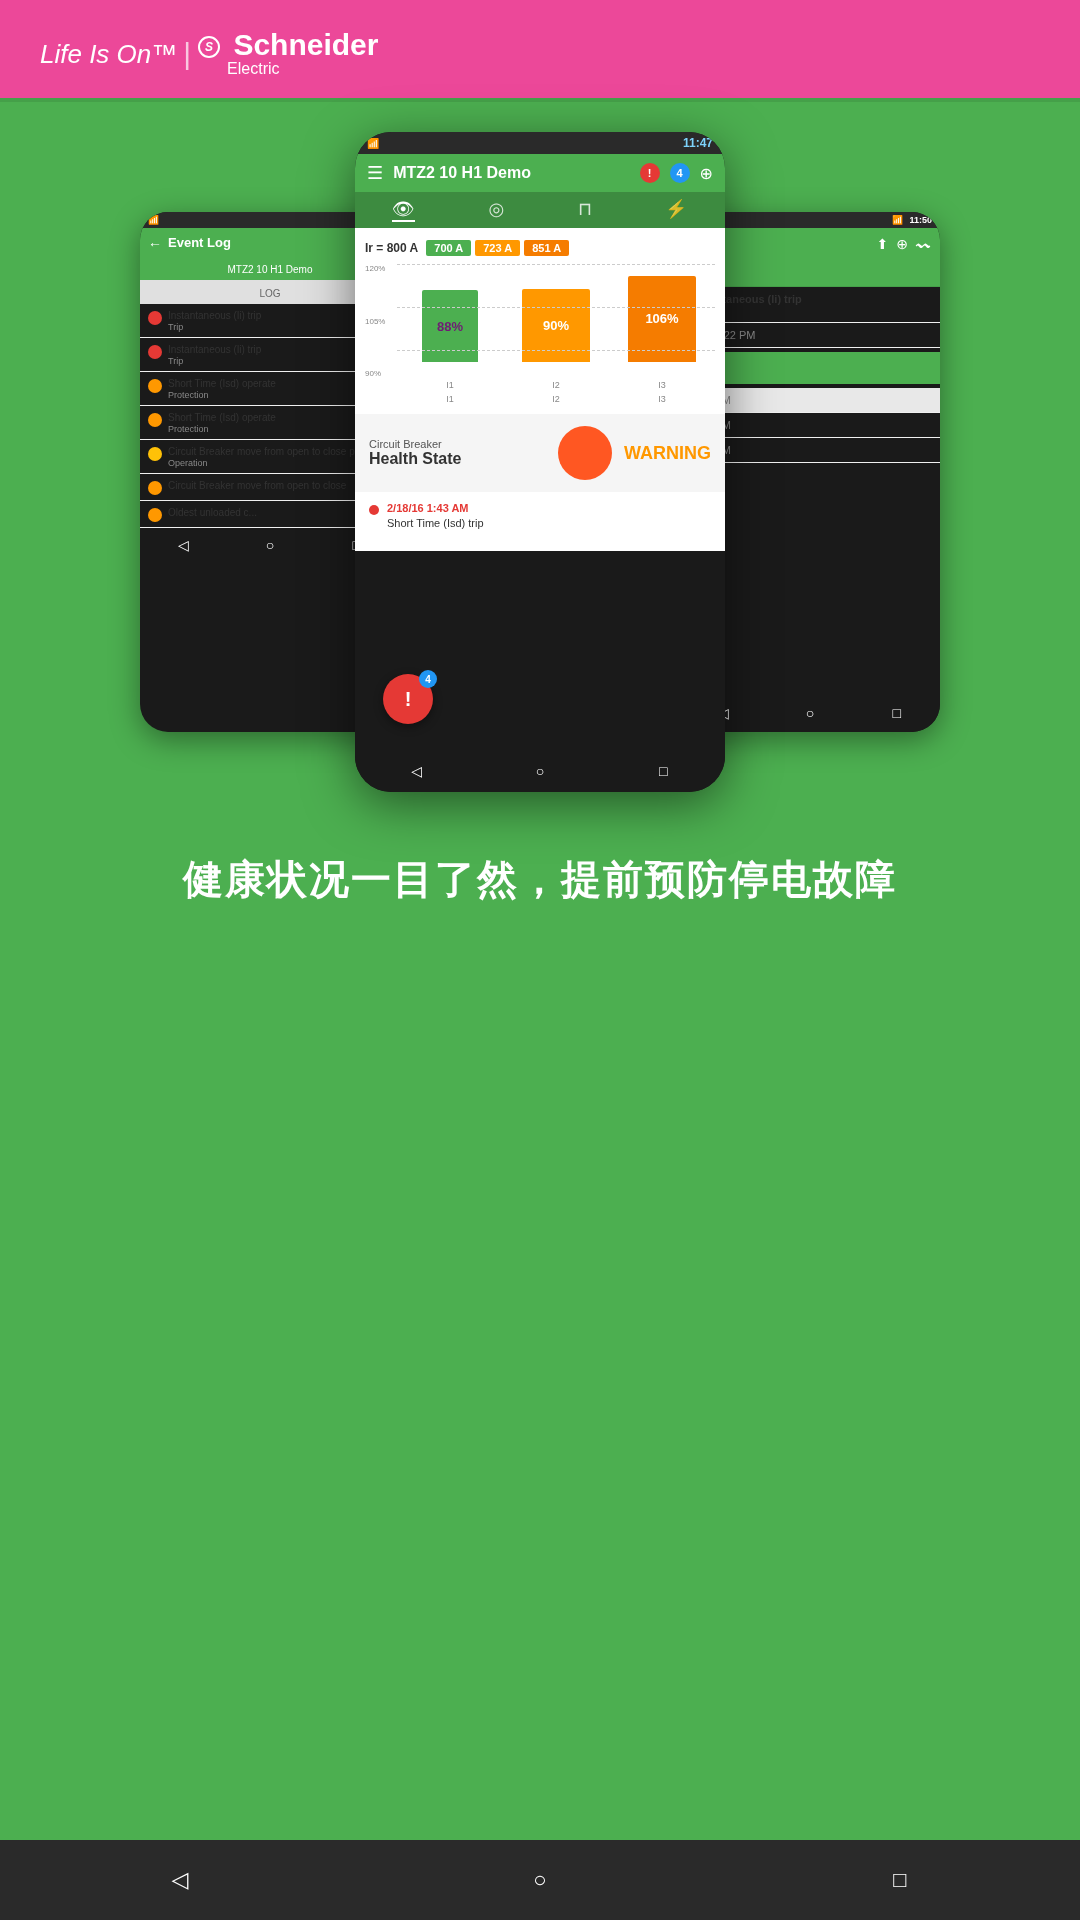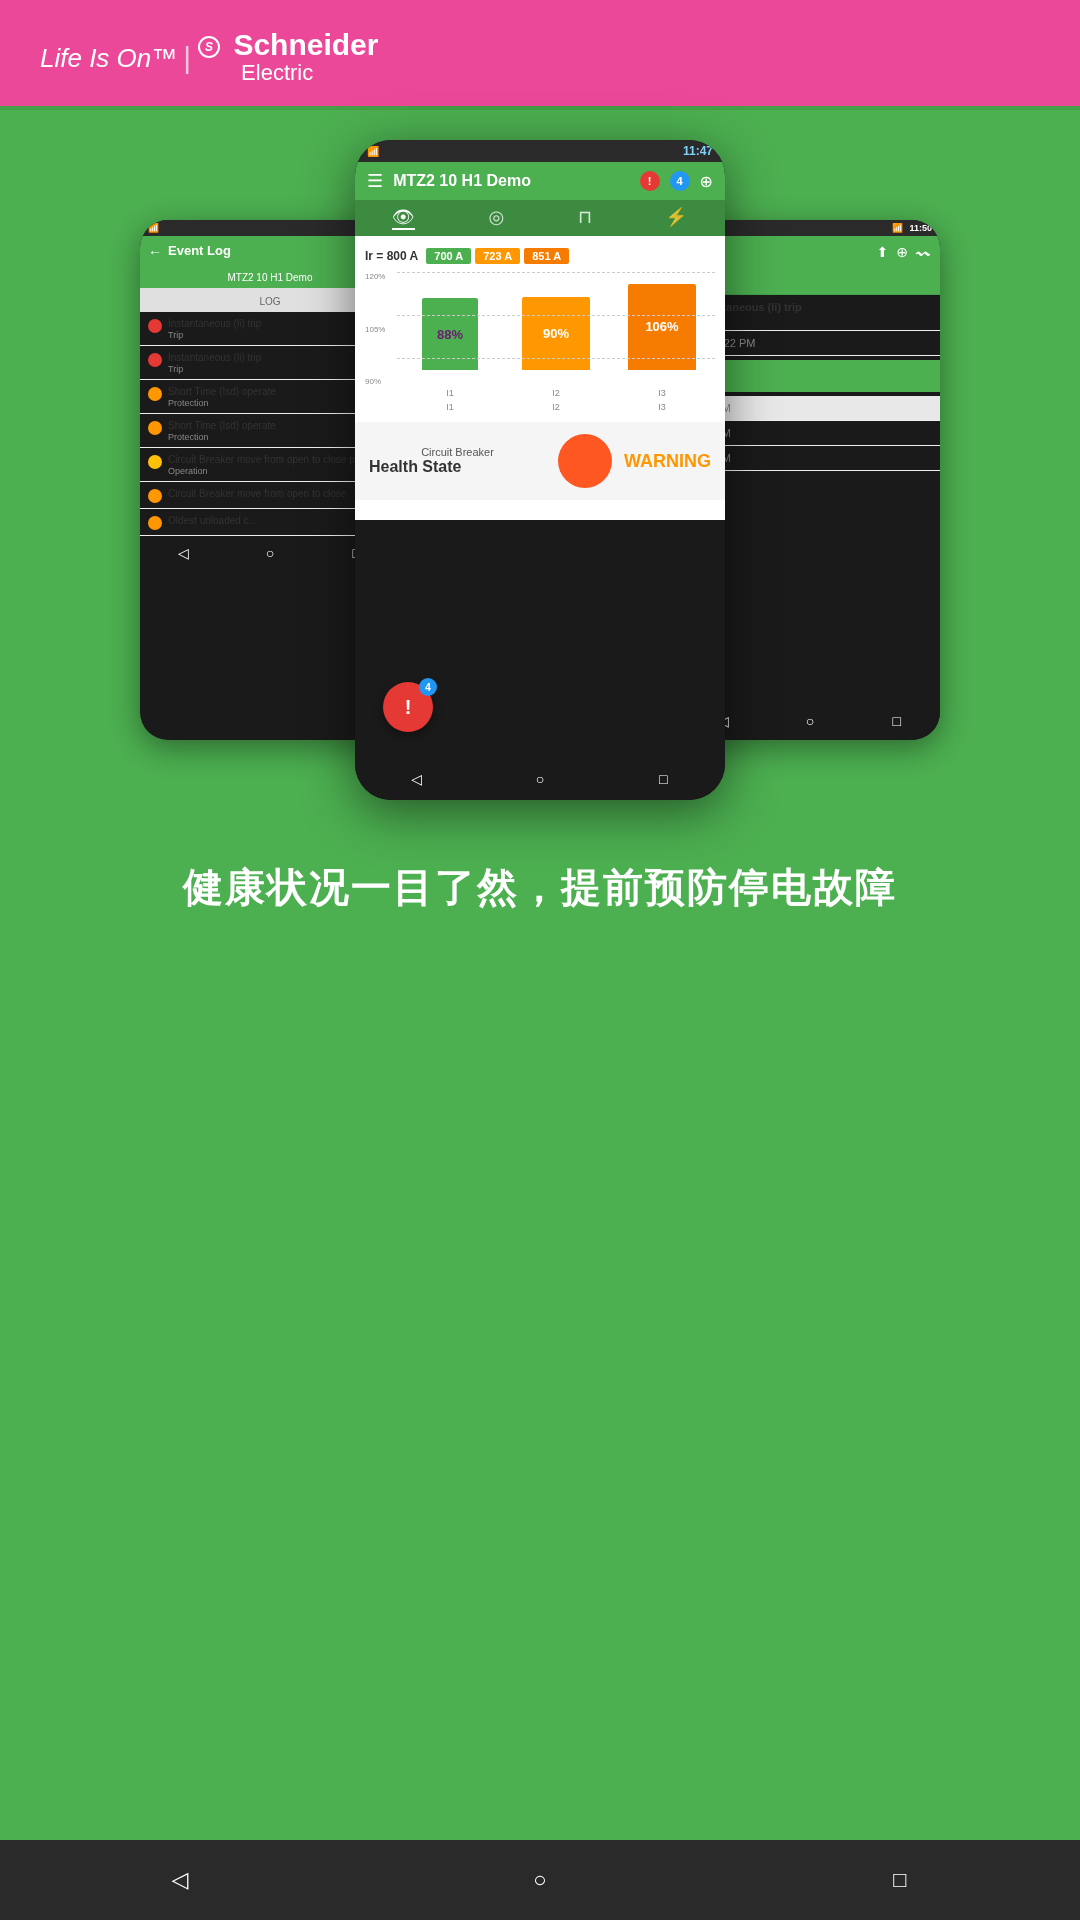--- a/index.html
+++ b/index.html
@@ -223,21 +223,20 @@
       display: flex;
       align-items: center;
       gap: 12px;
     }
     .health-labels {
       flex: 1;
     }
     .health-title {
       font-size: 11px;
       color: #555;
-      text-align: center;
     }
     .health-name {
       font-size: 16px;
       color: #333;
       font-weight: bold;
     }
     .health-circle {
       width: 54px;
       height: 54px;
       border-radius: 50%;
@@ -323,21 +322,21 @@
     <span style="color:white; font-size:26px; font-style:italic; font-weight:300;">Life Is On™</span>
     <span style="color:white; font-size:30px; font-weight:100; opacity:0.7;">|</span>
     <div style="display:flex; flex-direction:column; align-items:flex-start;">
       <span style="color:white; font-size:30px; font-weight:bold; line-height:1;">
         <svg width="24" height="24" viewBox="0 0 24 24" style="vertical-align:middle; margin-right:4px;">
           <circle cx="12" cy="12" r="10" fill="none" stroke="white" stroke-width="2"></circle>
           <text x="12" y="16" text-anchor="middle" fill="white" font-size="12" font-style="italic">S</text>
         </svg>
         <span>Schneider</span>
       </span>
-      <span style="color:white; font-size:22px; margin-left:44px;">Electric</span>
+      <span style="color:white; font-size:16px; margin-left:30px;">Electric</span>
     </div>
   </div>
 </div>
 
 <div style="background: #45a049; height: 4px;"></div>
 
 <div class="main-area">
 
   <div class="phones-container">
 
@@ -482,20 +481,27 @@
       <div class="health-section">
         <div class="health-labels">
           <div class="health-title">Circuit Breaker</div>
           <div class="health-name">Health State</div>
         </div>
         <div class="health-circle"></div>
         <div class="warning-text">WARNING</div>
       </div>
 
       <div class="alert-section">
+        <div class="alert-item">
+          <div class="alert-dot red"></div>
+          <div>
+            <div class="alert-date">2/18/16 1:43 AM</div>
+            <div class="alert-desc">Short Time (Isd) trip</div>
+          </div>
+        </div>
       </div>
 
       <div style="position:absolute; bottom:68px; left:28px; width:50px; height:50px; background:#e53935; border-radius:50%; display:flex; align-items:center; justify-content:center; z-index:10; box-shadow: 0 3px 10px rgba(0,0,0,0.4);">
         <span style="color:white; font-size:20px; font-weight:bold;">!</span>
         <div style="position:absolute; top:-4px; right:-4px; background:#2196F3; color:white; border-radius:50%; width:18px; height:18px; font-size:10px; font-weight:bold; display:flex; align-items:center; justify-content:center;">4</div>
       </div>
 
       <div class="phone-bottom-bar" style="position:absolute; bottom:0; left:0; right:0; background:#1a1a1a; padding:10px 0;">
         <div class="nav-btn">◁</div>
         <div class="nav-btn">○</div>

